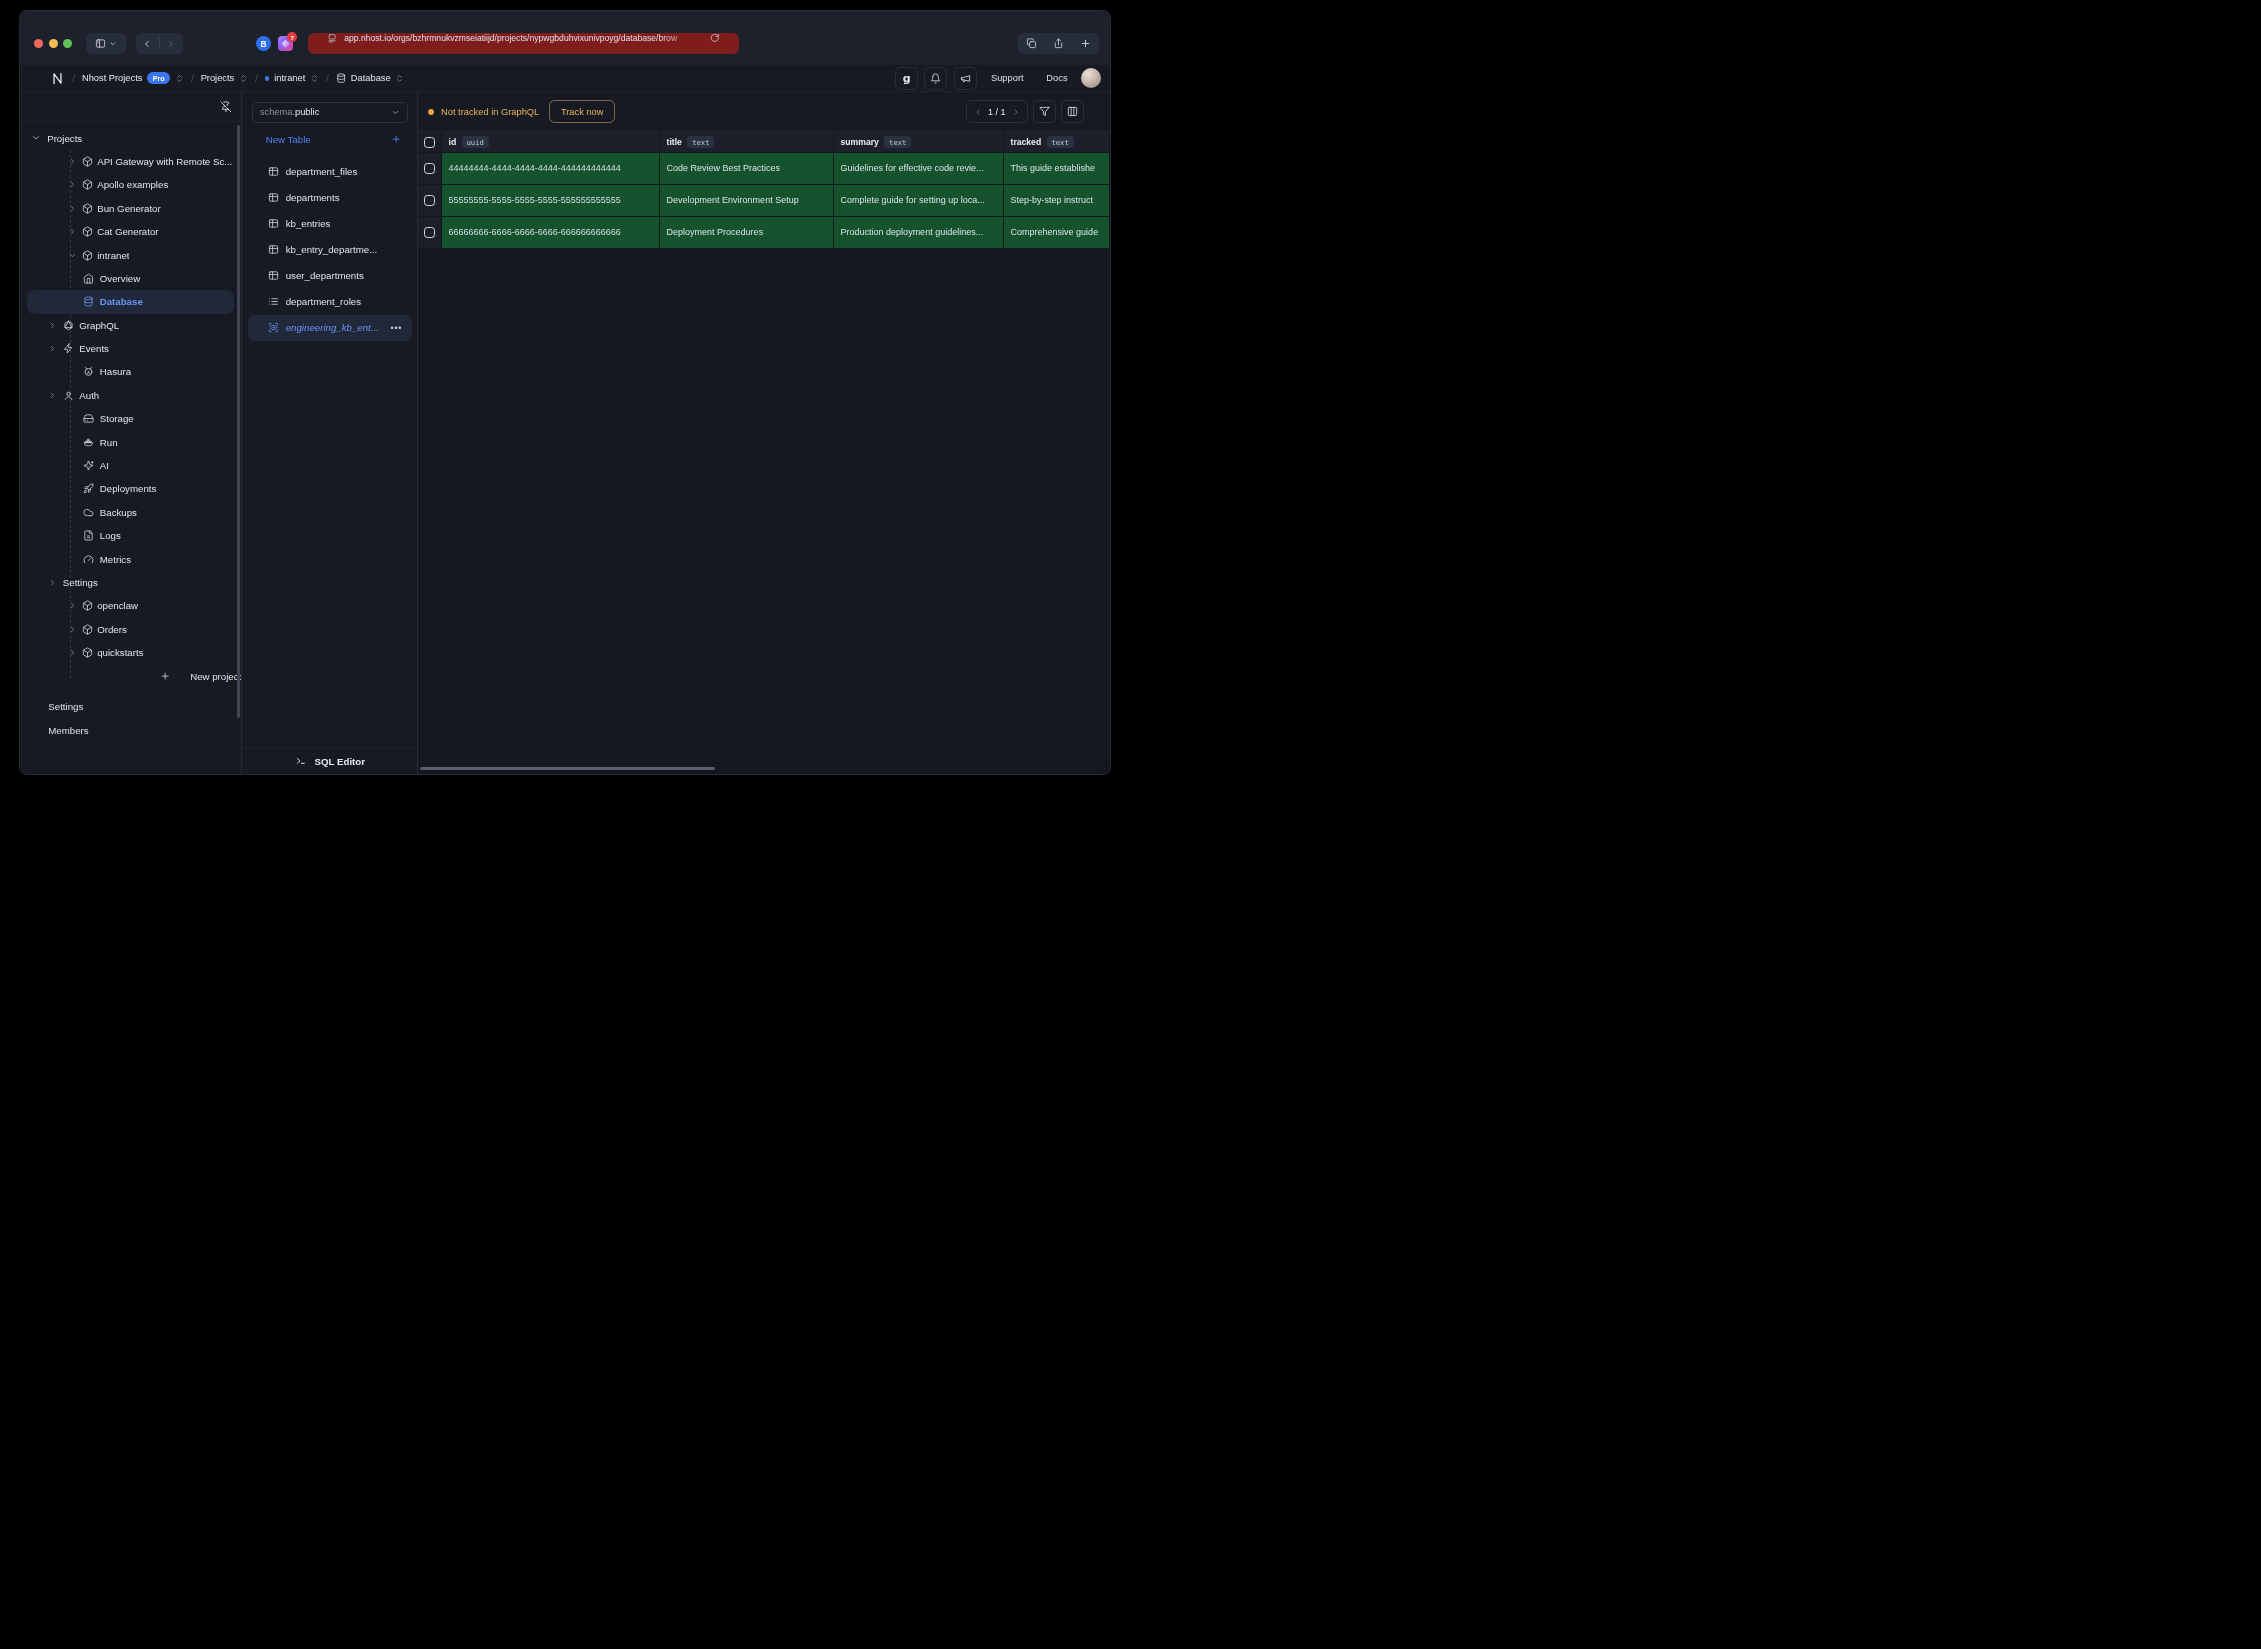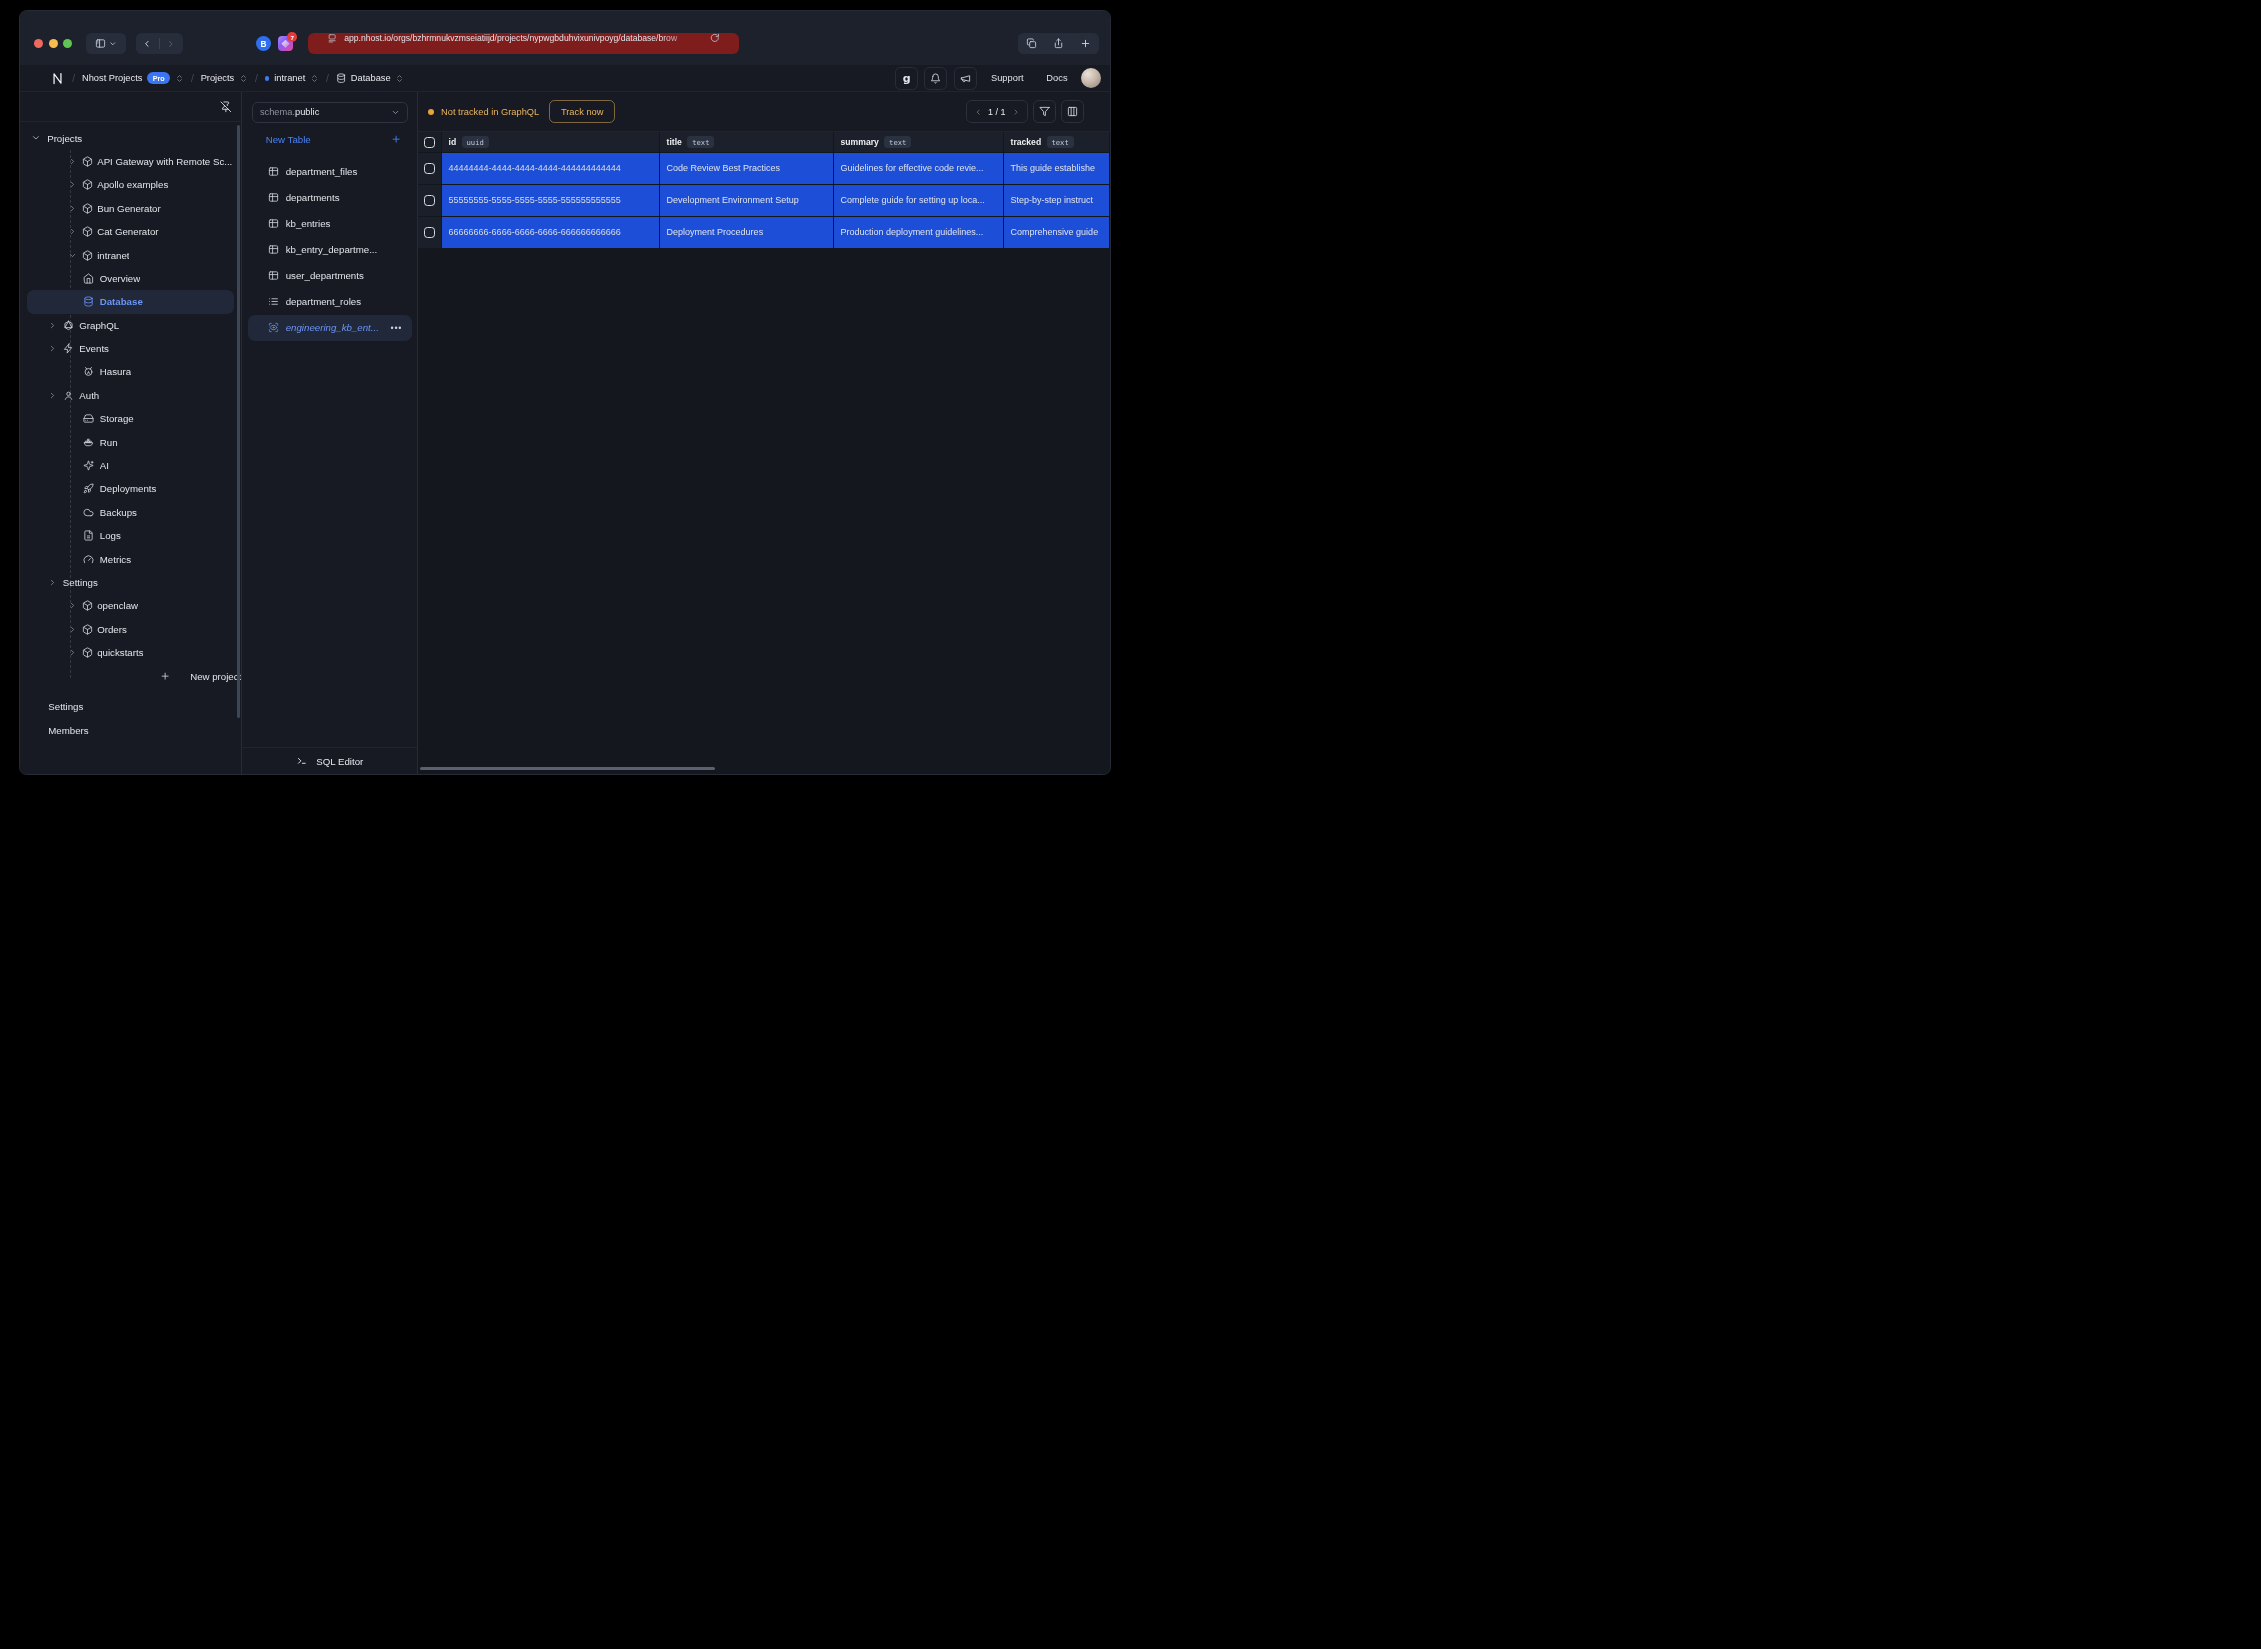--- a/index.html
+++ b/index.html
@@ -100,21 +100,21 @@
   .titem { height:26px; display:flex; align-items:center; gap:6.9px; padding-left:25.5px;
            color:#e2e5ea; font-size:9.7px; }
   .titem .nico { width:11px; height:11px; color:#ccd2dc; }
   .titem .lbl { white-space:nowrap; overflow:hidden; max-width:103px; }
   .titem.sel { margin:0 5.5px; padding-left:20px; border-radius:6.9px; background:#202839; }
   .titem.sel .lbl { color:#6b95f6; font-style:italic; font-weight:400; }
   .titem.sel .nico { color:#6b95f6; }
   .titem .dots { margin-left:auto; margin-right:9.7px; color:#c9cedb; font-size:9px; letter-spacing:0.7px; }
   .sqlrow { position:absolute; left:0; right:0; bottom:0; height:27px; border-top:0.7px solid #20242e;
             display:flex; align-items:center; justify-content:center; gap:8.3px; color:#e7eaee;
-            font-size:9.7px; font-weight:400; }
+            font-size:9.7px; font-weight:700; }
   .sqlrow .nico { width:11.7px; height:11.7px; color:#e7eaee; }
 
   
   .main { position:absolute; left:398px; top:0; right:0; bottom:0; background:#14171e; }
   .mtoolbar { height:40px; border-bottom:0.7px solid #20242e; display:flex; align-items:center;
               padding:0 26px 0 9.7px; background:#171a22; }
   .warn { display:flex; align-items:center; gap:6.9px; color:#eab45c; font-size:9.3px; }
   .warn .dot { width:6.2px; height:6.2px; border-radius:50%; background:#e8a33d; }
   .trackbtn { margin-left:9.7px; height:23.4px; padding:0 11px; border:0.7px solid rgba(233,180,91,.5);
               border-radius:5.5px; color:#eab45c; font-size:9.3px; display:flex; align-items:center;
@@ -127,21 +127,21 @@
           align-items:center; justify-content:center; color:#dfe3e9; }
   .mbtn .nico { width:11px; height:11px; }
 
   .dt { display:grid; grid-template-columns:23.4px 218px 174px 170px 1fr; }
   .dt .hc { height:20.7px; background:#1b202a; border-bottom:0.7px solid #12161d; border-right:0.7px solid #12161d;
             display:flex; align-items:center; gap:5.5px; padding:0 6.9px; overflow:hidden; }
   .dt .hc.first { background:#191d26; padding:0; justify-content:center; }
   .dt .hc .cname { color:#eef0f4; font-size:8.6px; font-weight:bold; white-space:nowrap; }
   .badge { background:#2a3140; color:#c3c9d4; font-family:"DejaVu Sans Mono",monospace; font-size:7.2px;
            padding:1.4px 4.8px; border-radius:3.4px; white-space:nowrap; }
-  .dt .bc { height:32px; background:#1d4ed8; border-bottom:0.7px solid #12161d; border-right:0.7px solid #12161d;
+  .dt .bc { height:32px; background:#14532d; border-bottom:0.7px solid #12161d; border-right:0.7px solid #12161d;
             display:flex; align-items:center; padding:0 6.9px; color:#dfe3e9; font-size:9px;
             white-space:nowrap; overflow:hidden; }
   .dt .bc.first { background:#1a1f29; padding:0; justify-content:center; }
   .dt .bc.idc { color:#d9dde4; }
   .cbx { width:11px; height:11px; border:1px solid #d8dce4; border-radius:3.4px; background:transparent; }
   .hscroll { position:absolute; left:2.1px; bottom:4.1px; width:295px; height:3.4px; border-radius:2.1px;
              background:#596070; }
 </style>
 </head>
 <body>

